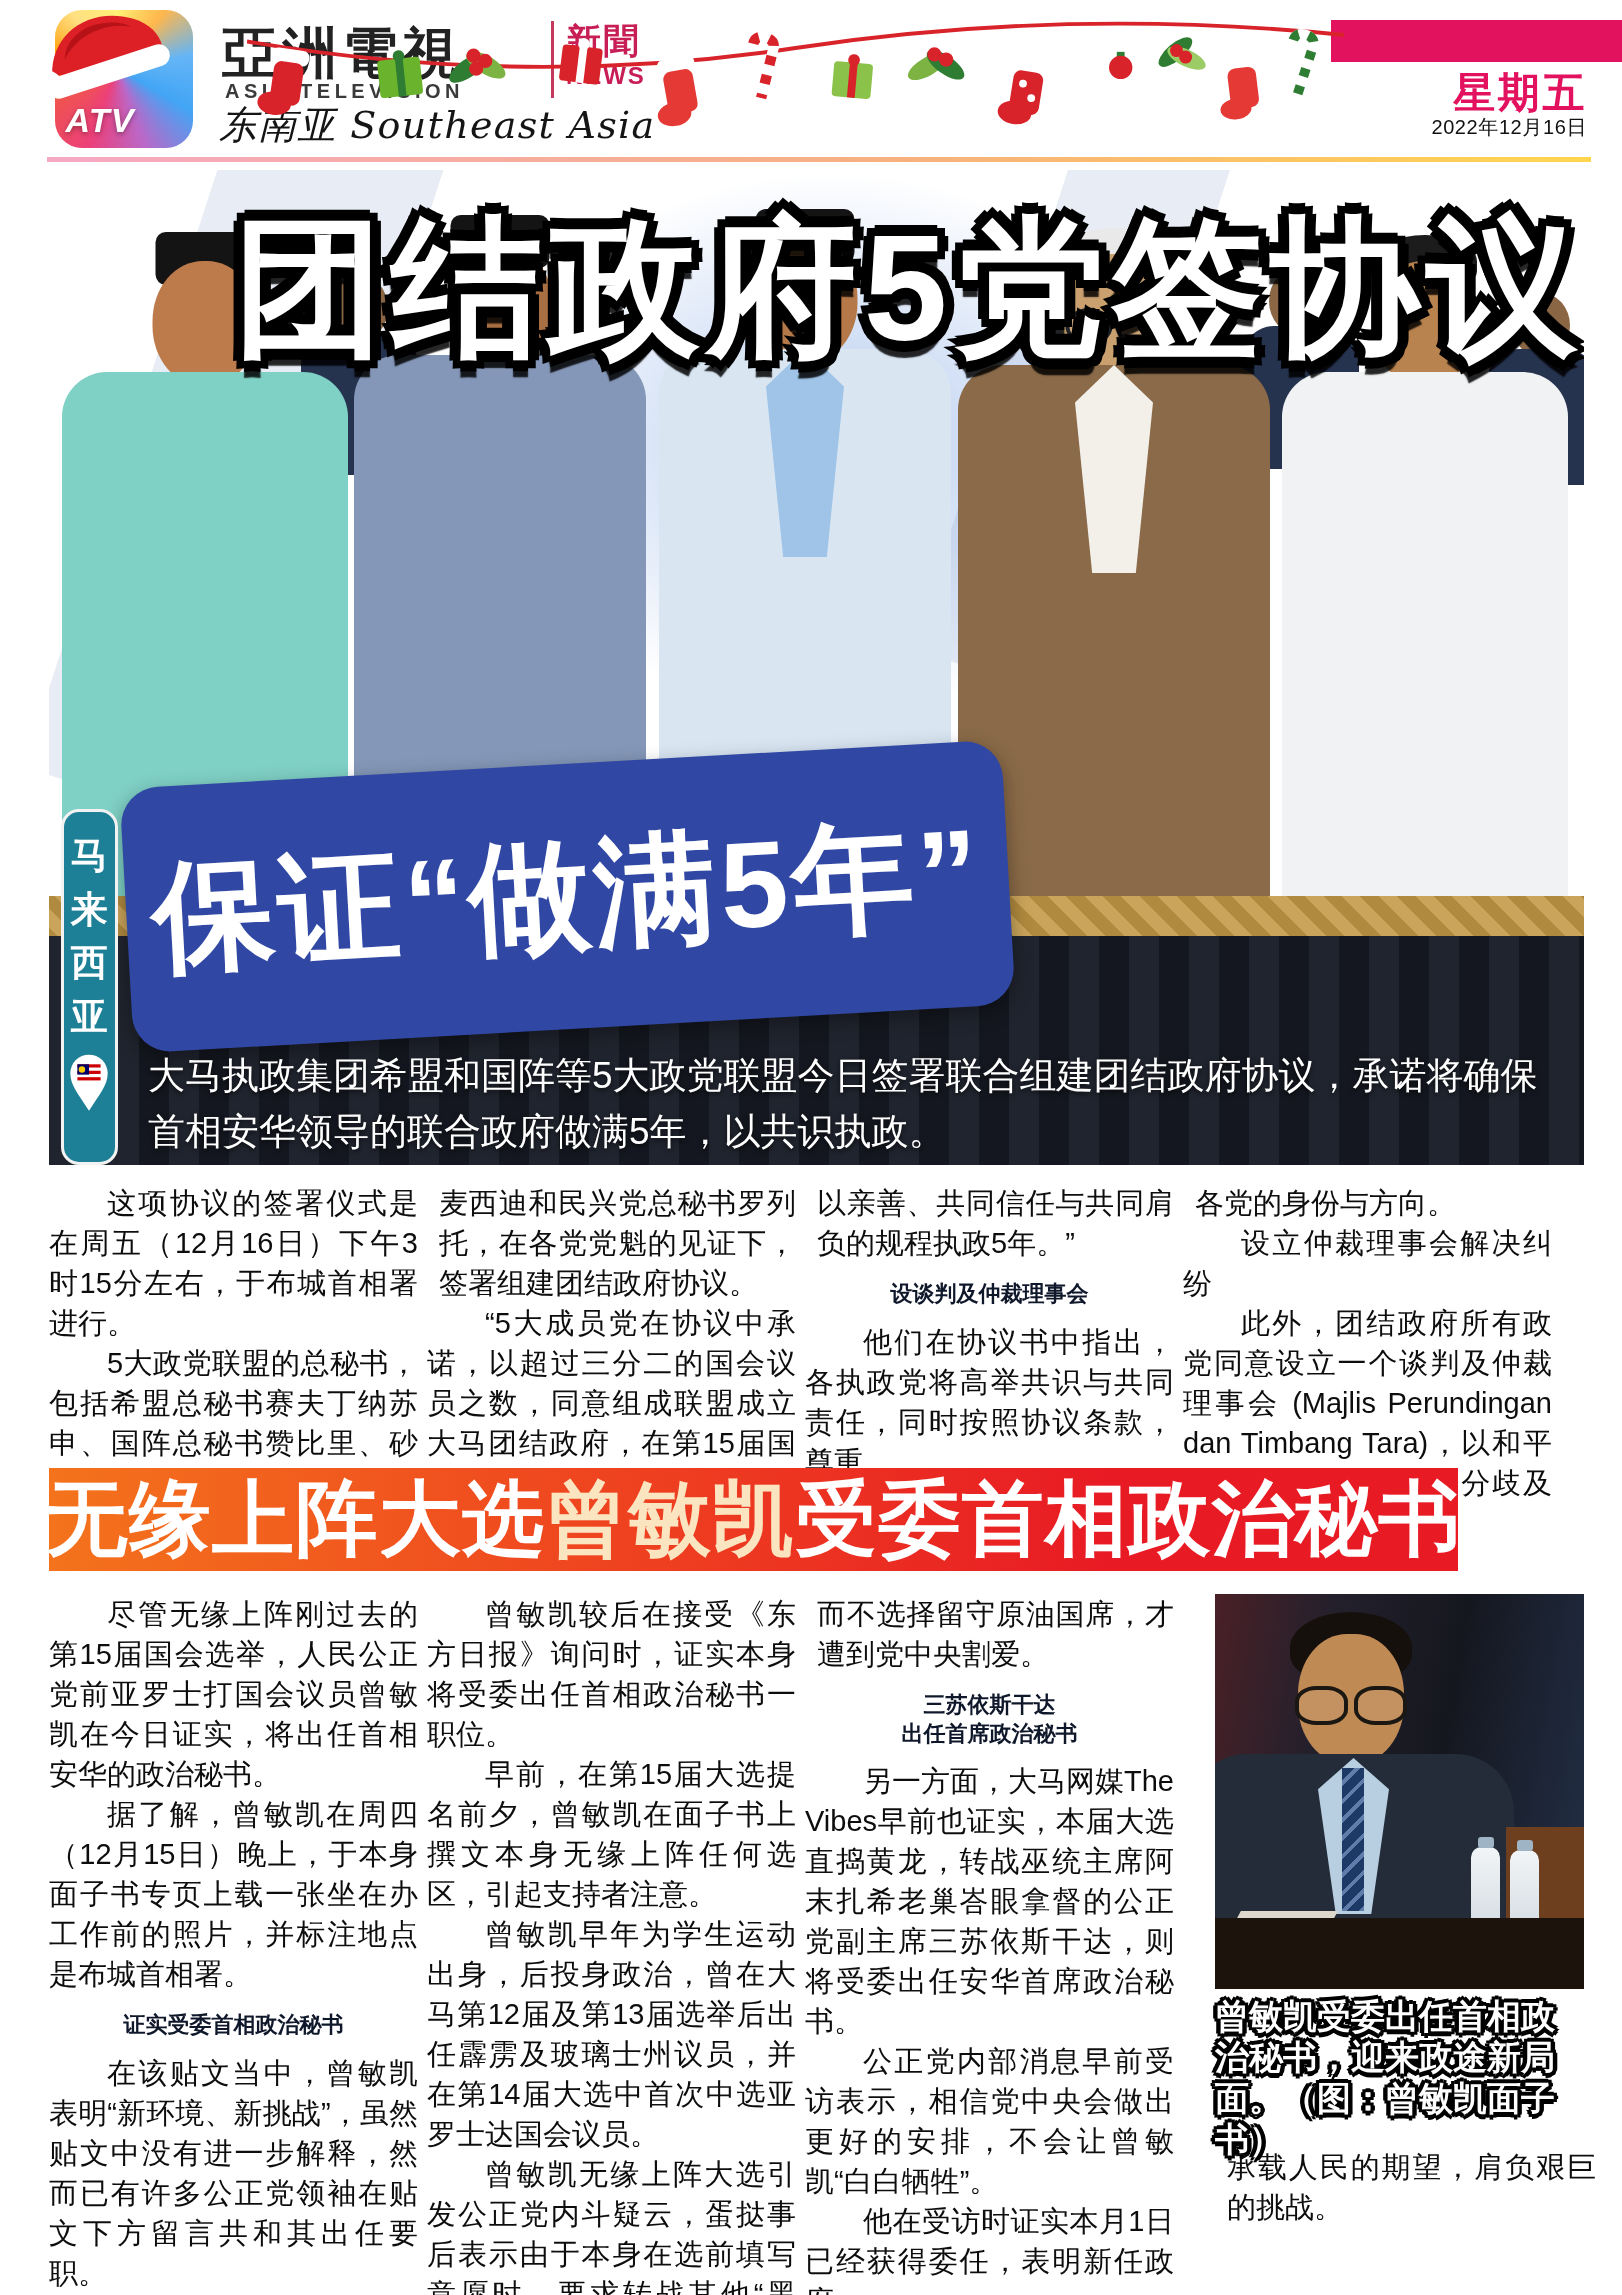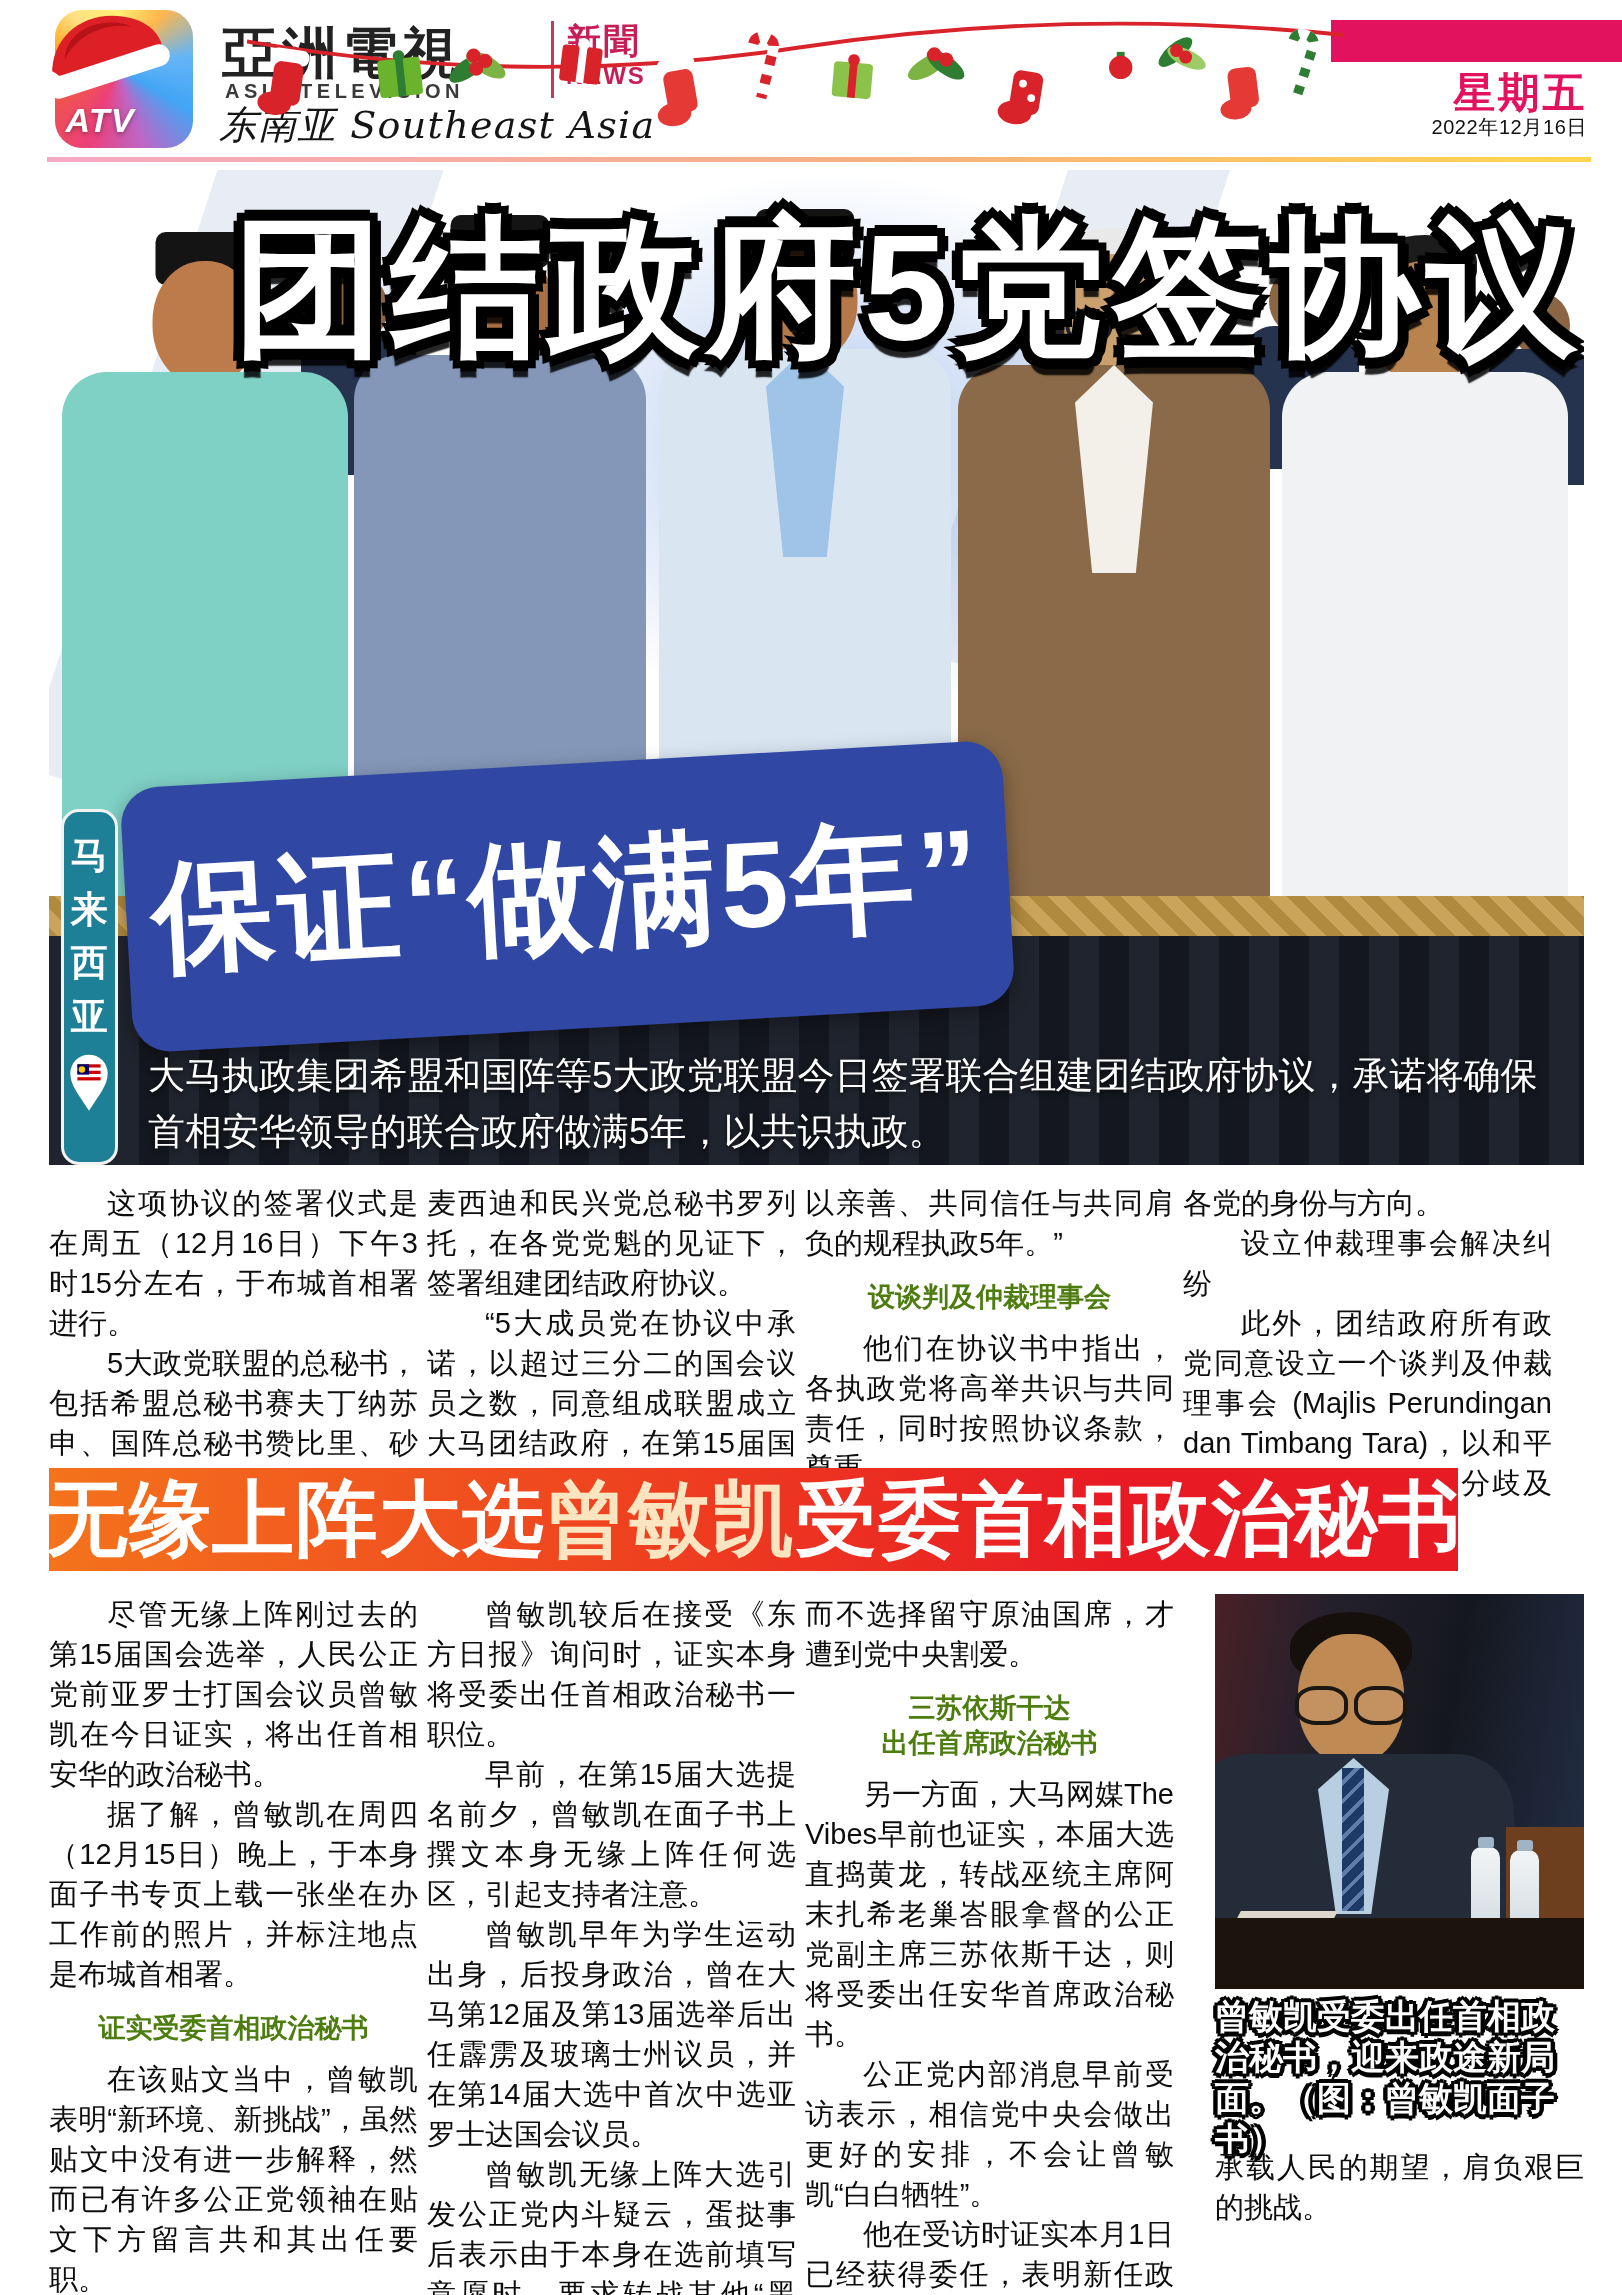--- a/index.html
+++ b/index.html
@@ -65,22 +65,22 @@
   .lead{position:absolute;left:99px;right:11.7px;top:878px;z-index:7;font-size:37px;color:#fff;
     line-height:1.5;text-shadow:0 1.9px 5.2px rgba(0,0,0,.7);}
 
   
   .cols{position:absolute;display:flex;gap:9px;}
   .cols1{left:49px;top:1183px;width:1535px;height:279px;}
   .cols2{left:49px;top:1594px;width:1535px;height:704px;}
   .col{width:369px;flex:0 0 369px;}
   .body-p{margin:0;font-size:29px;line-height:40px;text-align:justify;text-justify:inter-character;
     text-indent:2em;color:#0d0d0d;}
-  .body-p.cont{text-indent:0;}
-  .subhead{margin:17px 0 13px;font-size:27px;font-weight:bold;text-align:center;color:#4d7c0f;
+  .body-p.cont{text-indent:0;margin-left:12px;}
+  .subhead{margin:17px 0 13px;font-size:22px;font-weight:bold;text-align:center;color:#0f172a;
     line-height:1.3;white-space:pre-line;}
 
   
   .banner2{position:absolute;left:49px;top:1468px;width:1409px;height:103px;
     background:linear-gradient(90deg,#f4731c,#ee3d20 45%,#e81b24 75%,#e81b24);
     display:flex;align-items:center;justify-content:center;white-space:nowrap;}
   .banner2 span{font-size:82px;font-weight:bold;letter-spacing:1.3px;}
   .b2-white{color:#fff;}
   .b2-name{color:#fbe4c0;}
 

